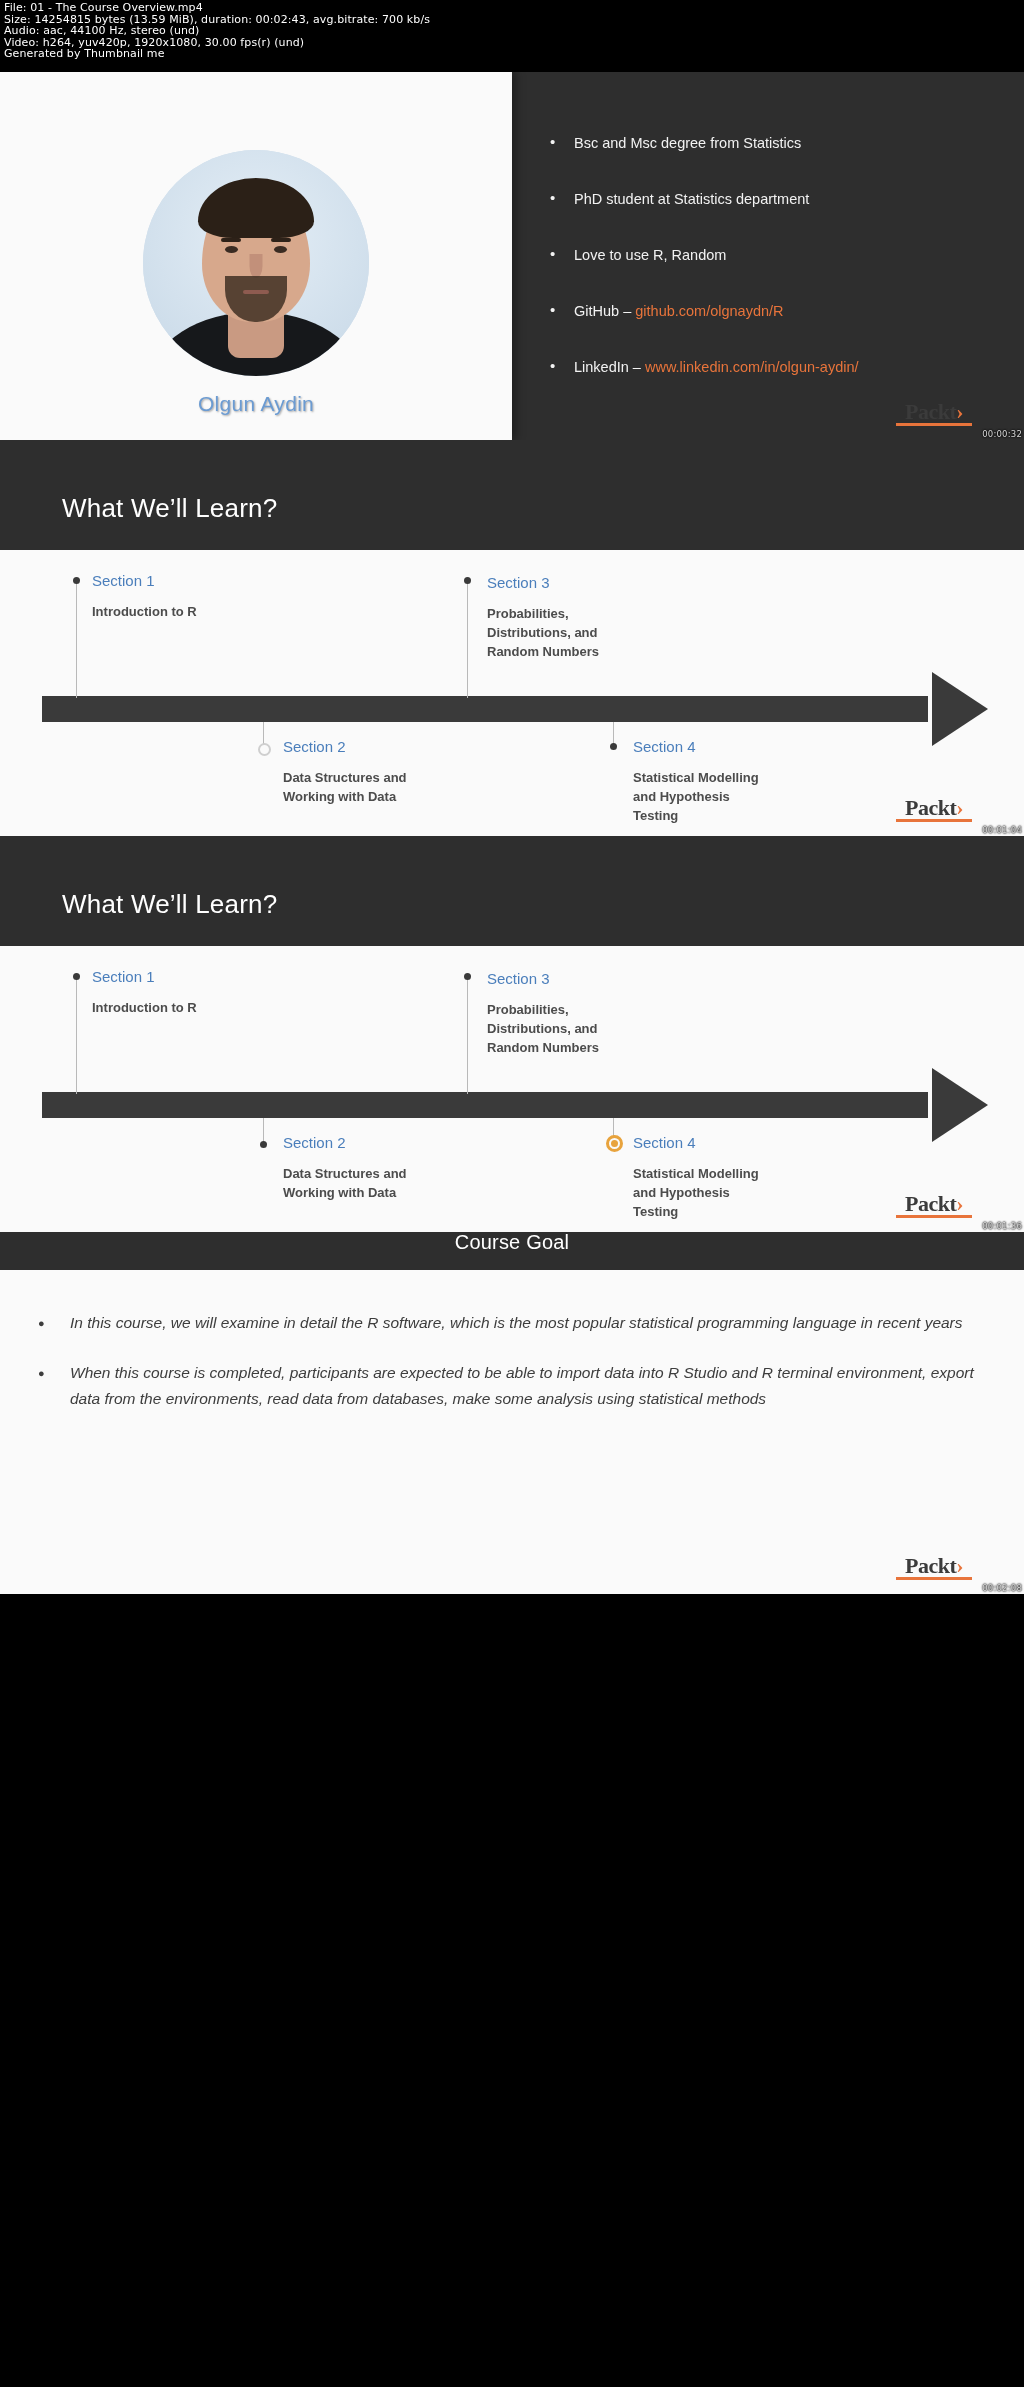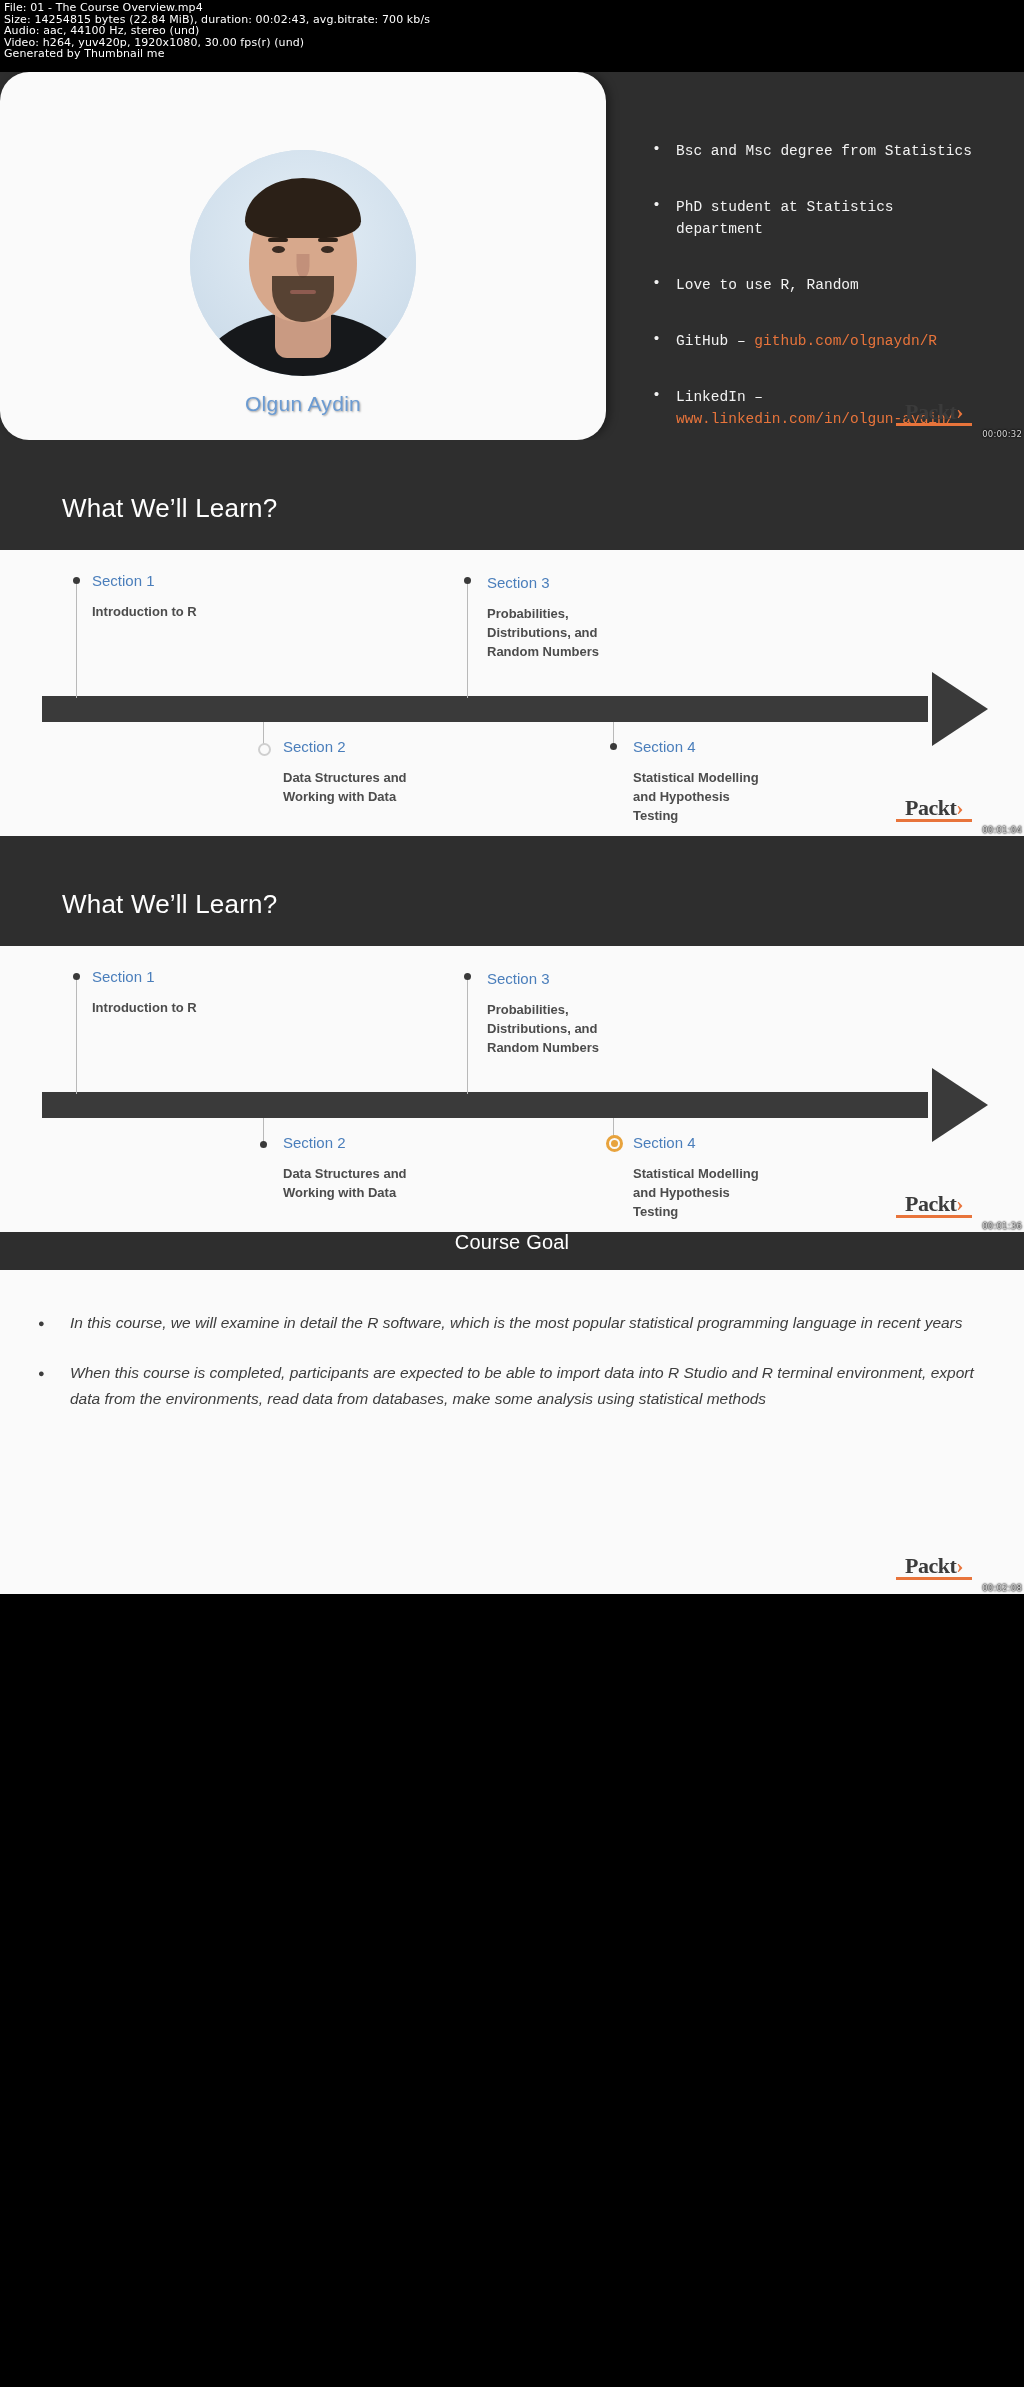--- a/index.html
+++ b/index.html
@@ -18,22 +18,22 @@
              font-family:"DejaVu Sans",sans-serif;font-size:8.5px;
              text-shadow:0 0 2px #000,0 0 2px #000;letter-spacing:.2px;}
   .packt{position:absolute;right:52px;bottom:14px;width:76px;text-align:center;}
   .packt .word{font-family:"Liberation Serif",serif;font-weight:bold;font-size:22px;
                color:#3b3b3b;letter-spacing:-.5px;line-height:20px;}
   .packt .bar{height:3px;background:#e8743b;margin-top:1px;}
   .packt .arrow{display:inline-block;color:#e8743b;}
 
   
   .s1{height:368px;background:#2e2e2e;display:flex;}
-  .s1 .left{width:606px;background:#fafafa;position:relative;
-            box-shadow:4px 0 9px rgba(0,0,0,.35);z-index:2;border-radius:29px;}
+  .s1 .left{width:512px;background:#fafafa;position:relative;
+            box-shadow:4px 0 9px rgba(0,0,0,.35);z-index:2;}
   .s1 .photo{position:absolute;left:50%;top:78px;transform:translateX(-50%);
              width:226px;height:226px;border-radius:50%;overflow:hidden;
              background:#cfdeeb;}
   .s1 .photo .sky{position:absolute;inset:0;
         background:radial-gradient(circle at 50% 38%, #e4eef6 0%, #cfdeeb 70%, #c4d6e6 100%);}
   .s1 .photo .shoulders{position:absolute;left:50%;bottom:-32px;transform:translateX(-50%);
         width:210px;height:96px;border-radius:50% 50% 0 0 / 70% 70% 0 0;background:#16181b;}
   .s1 .photo .neck{position:absolute;left:50%;bottom:18px;transform:translateX(-50%);
         width:56px;height:56px;background:#c99a82;border-radius:12px;}
   .s1 .photo .head{position:absolute;left:50%;top:34px;transform:translateX(-50%);
@@ -53,21 +53,21 @@
   .s1 .photo .nose{position:absolute;left:50%;top:104px;transform:translateX(-50%);
         width:13px;height:24px;border-radius:0 0 50% 50%;background:#c2907a;}
   .s1 .photo .beard{position:absolute;left:50%;top:126px;transform:translateX(-50%);
         width:62px;height:46px;border-radius:0 0 48% 48% / 0 0 70% 70%;background:#3a2c20;opacity:.82;}
   .s1 .photo .mouth{position:absolute;left:50%;top:140px;transform:translateX(-50%);
         width:26px;height:4px;border-radius:3px;background:#8e5b50;}
   .s1 .name{position:absolute;left:0;right:0;top:320px;text-align:center;
             color:#6b9bd2;font-size:21px;letter-spacing:.3px;
             text-shadow:1px 1px 2px rgba(0,0,0,.35);}
   .s1 .right{flex:1;position:relative;}
-  .s1 ul{list-style:none;margin:16px;padding:0;position:absolute;left:30px;top:52px;right:24px;font-family:Liberation Mono, monospace;}
+  .s1 ul{list-style:none;margin:8px;padding:0;position:absolute;left:30px;top:52px;right:24px;}
   .s1 li{color:#f2f2f2;font-size:14.5px;line-height:22px;margin-bottom:34px;
          position:relative;padding-left:24px;}
   .s1 li:before{content:"\2022";position:absolute;left:0;top:-1px;font-size:15px;color:#f2f2f2;}
   .s1 li a{color:#e8743b;text-decoration:none;}
 
   
   .band{background:#2e2e2e;height:110px;position:relative;}
   .band .t{position:absolute;left:62px;bottom:26px;color:#fff;font-size:26px;
            font-weight:300;letter-spacing:.2px;}
   .band.center .t{left:0;right:0;bottom:16px;text-align:center;font-size:20px;}
@@ -97,21 +97,21 @@
            color:#3d3d3d;font-size:15.5px;line-height:26px;font-style:italic;}
   .goal li:before{content:"\25CF";position:absolute;left:4px;top:0;font-size:11px;color:#3d3d3d;}
 </style>
 </head>
 <body>
 
 <div class="sheet">
 
   <div class="info">
     <div>File: 01 - The Course Overview.mp4</div>
-    <div>Size: 14254815 bytes (22.84 MiB), duration: 00:02:43, avg.bitrate: 700 kb/s</div>
+    <div>Size: 14254815 bytes (13.59 MiB), duration: 00:02:43, avg.bitrate: 700 kb/s</div>
     <div>Audio: aac, 44100 Hz, stereo (und)</div>
     <div>Video: h264, yuv420p, 1920x1080, 30.00 fps(r) (und)</div>
     <div>Generated by Thumbnail me</div>
   </div>
 
   <div class="slide s1">
     <div class="left">
       <div class="photo">
         <div class="sky"></div>
         <div class="shoulders"></div>

